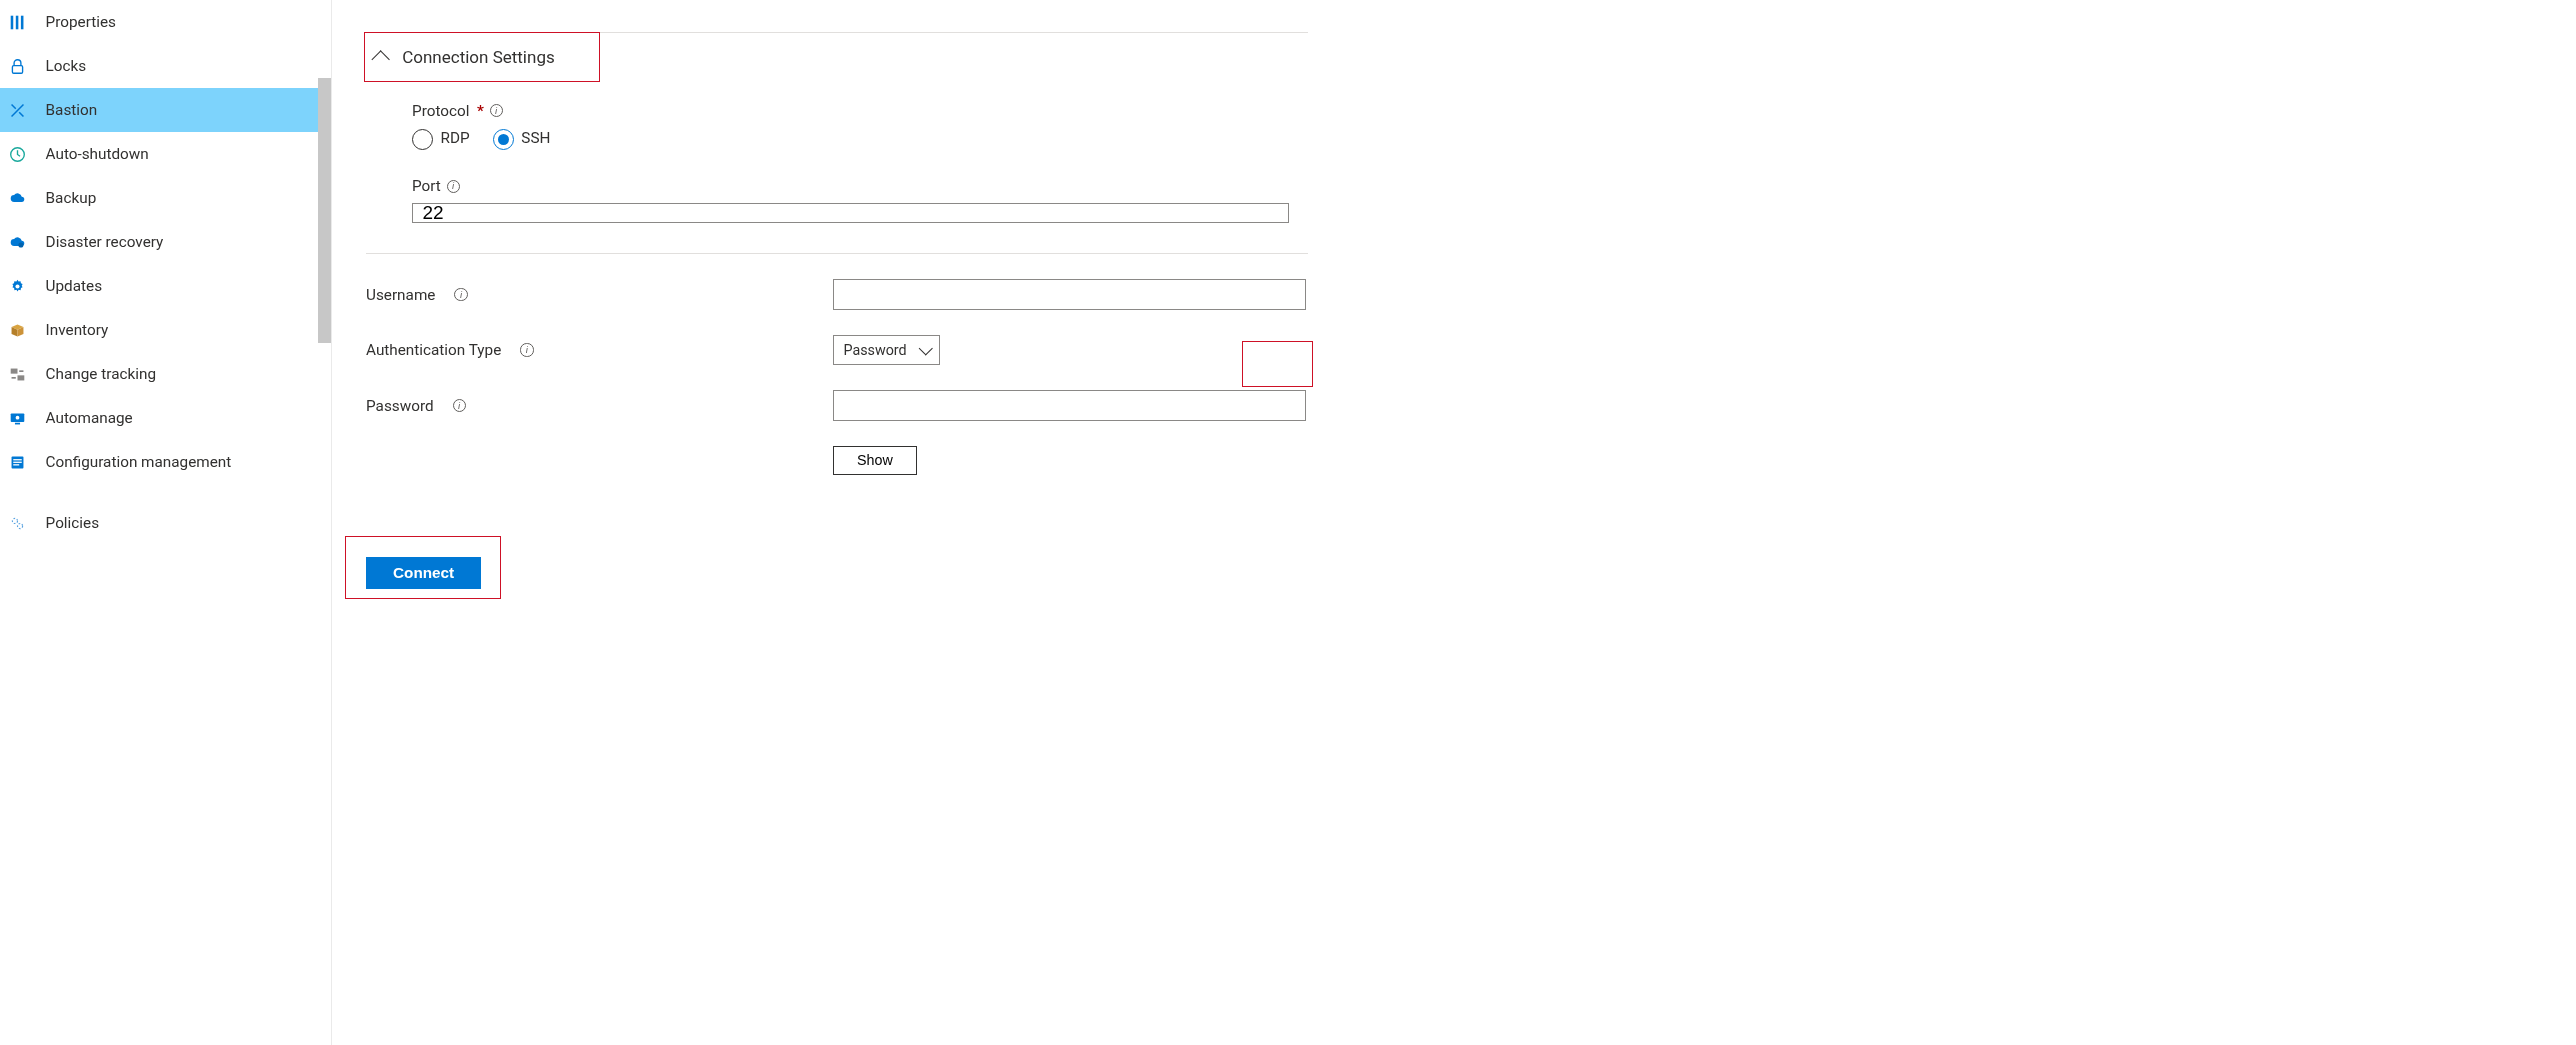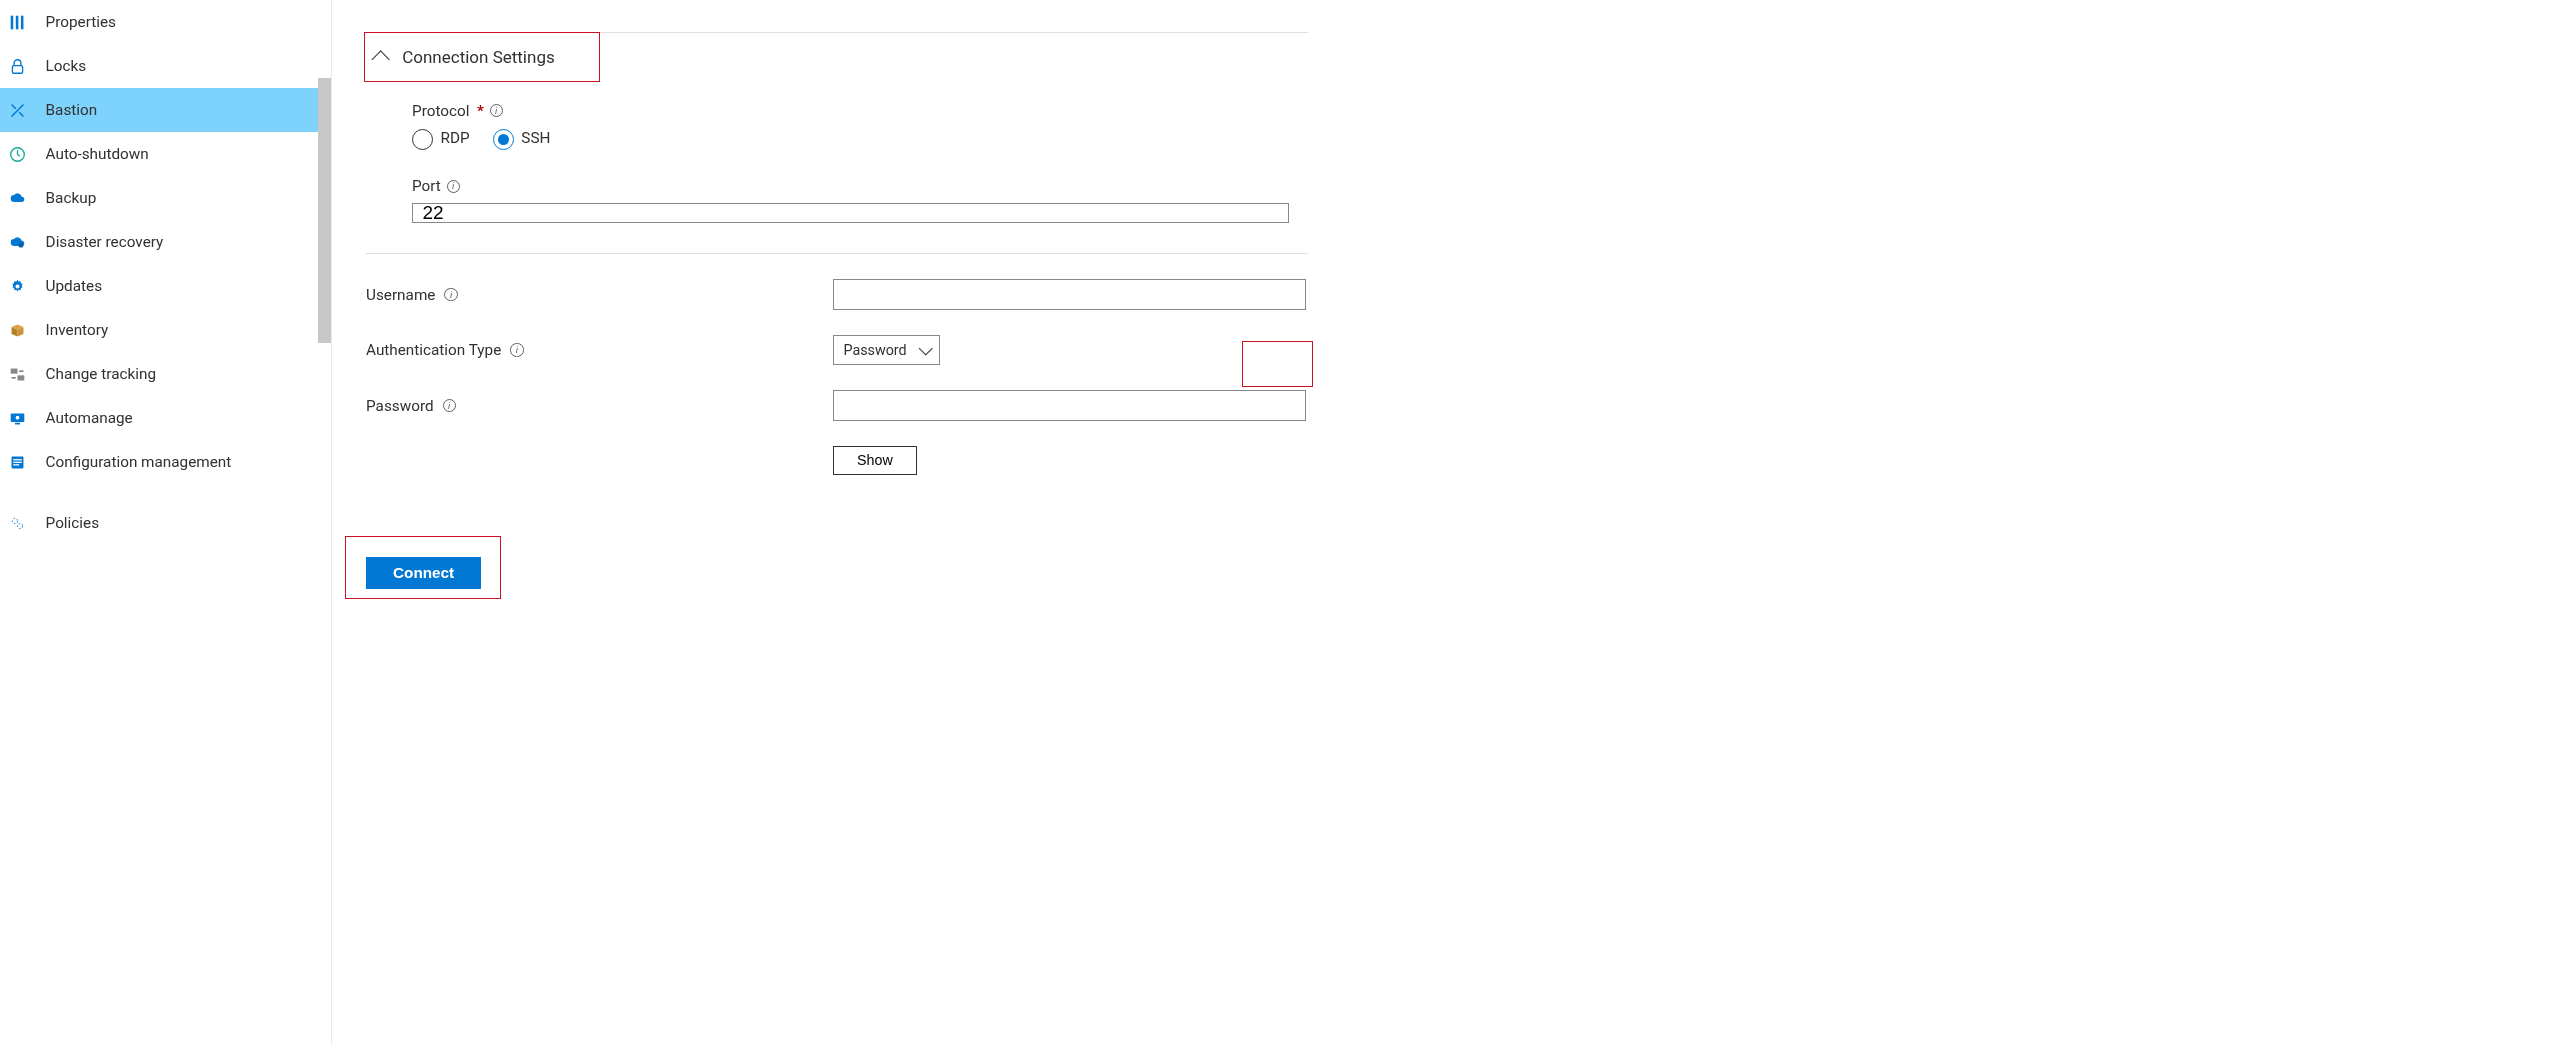--- a/index.html
+++ b/index.html
@@ -180,21 +180,21 @@
   }
 
   
   .form-row {
     display: flex;
     align-items: center;
     margin-top: 25px;
   }
   .form-row .left {
     width: 467px;
-    display: inline-flex; align-items: center; gap: 9px;
+    display: inline-flex; align-items: center; gap: 19px;
     font-size: 15.3px;
   }
   .form-row .right { }
 
   .small-input {
     width: 473px;
     height: 30.5px;
     border: 1px solid #8a8886;
     padding: 0 9.5px;
     font-size: 14.3px;

